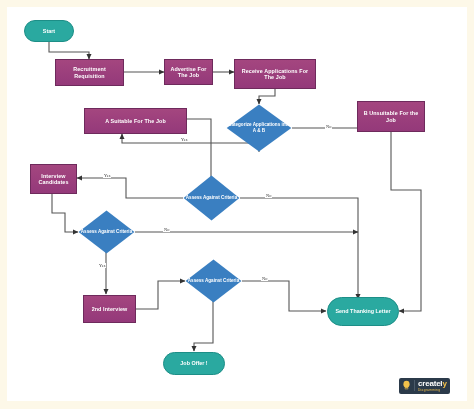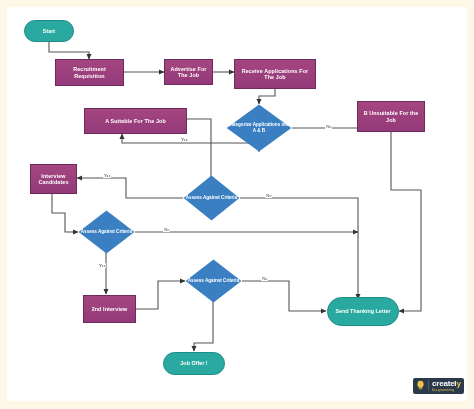--- a/index.html
+++ b/index.html
@@ -239,21 +239,21 @@
   <span class="edge-label" style="left:265px; top:193px;">No</span>
 
   <span class="edge-label" style="left:103px; top:173px;">Yes</span>
 
   <span class="edge-label" style="left:163px; top:227px;">No</span>
 
   <span class="edge-label" style="left:98px; top:263px;">Yes</span>
 
   <span class="edge-label" style="left:261px; top:276px;">No</span>
 
-  <div class="logo" style="left:413px; top:378px;">
+  <div class="logo" style="left:399px; top:378px;">
     <span class="bulb">
       <svg viewBox="0 0 24 32" width="9" height="11">
         <ellipse cx="12" cy="12" rx="9" ry="10" fill="#f2c14a"></ellipse>
         <rect x="7" y="21" width="10" height="6" rx="1.5" fill="#f2c14a"></rect>
         <rect x="8" y="24" width="8" height="1.6" fill="#2b3a4a"></rect>
       </svg>
     </span>
     <span class="divider"></span>
     <span class="wordmark">
       <span class="brand"><span>createl</span><i>y</i></span>

